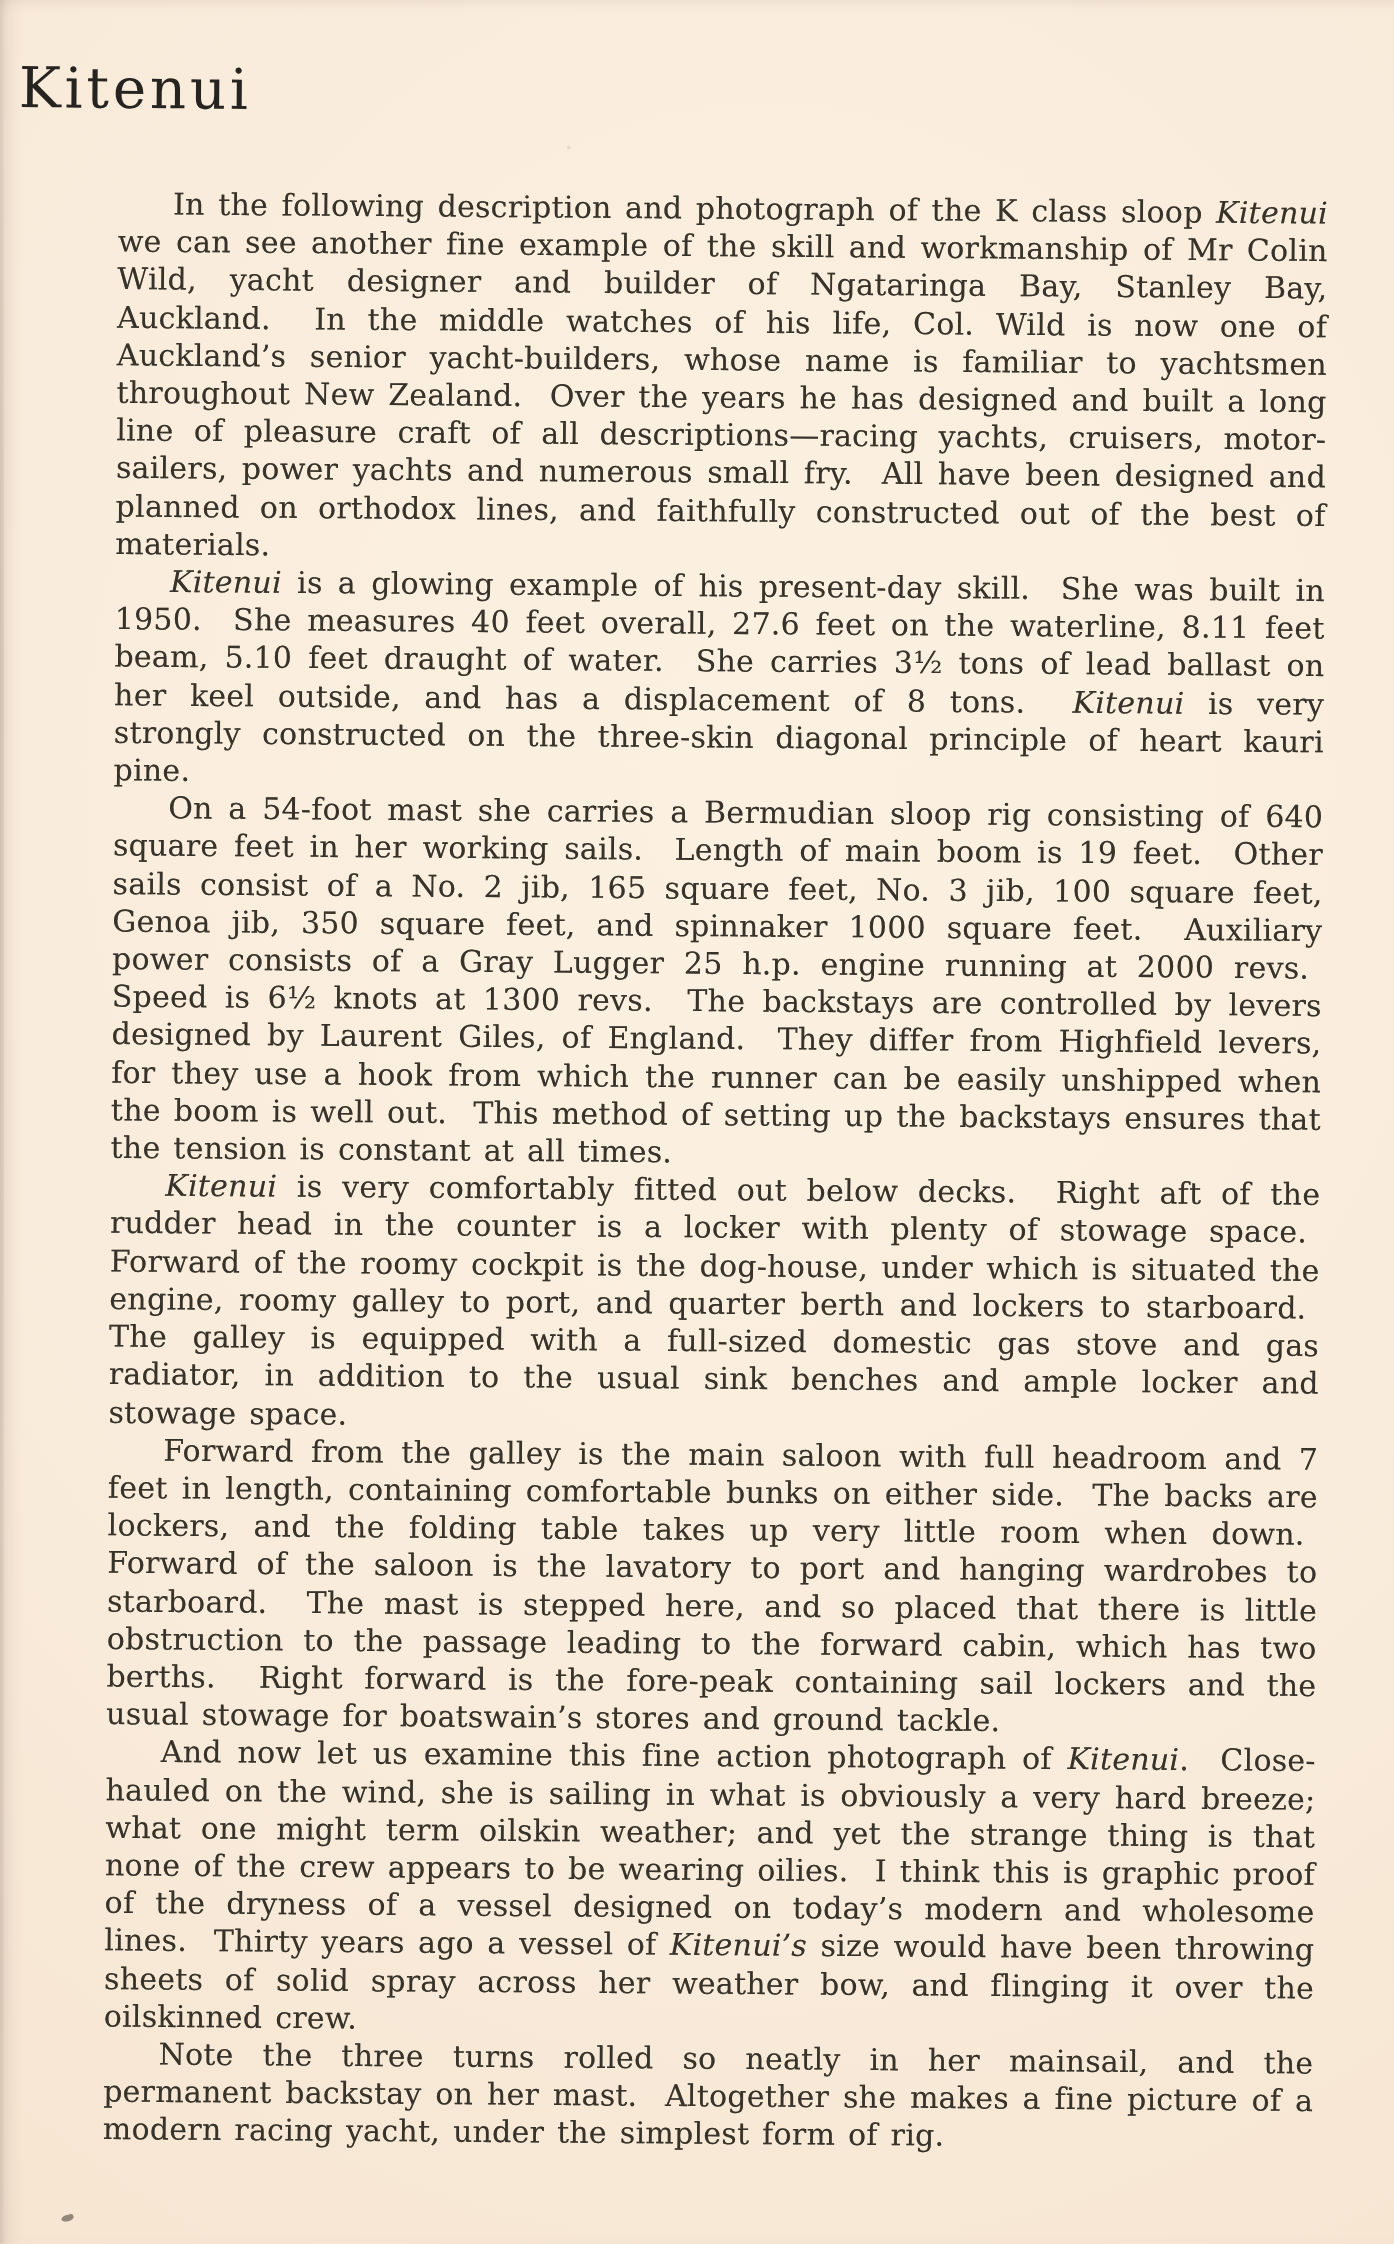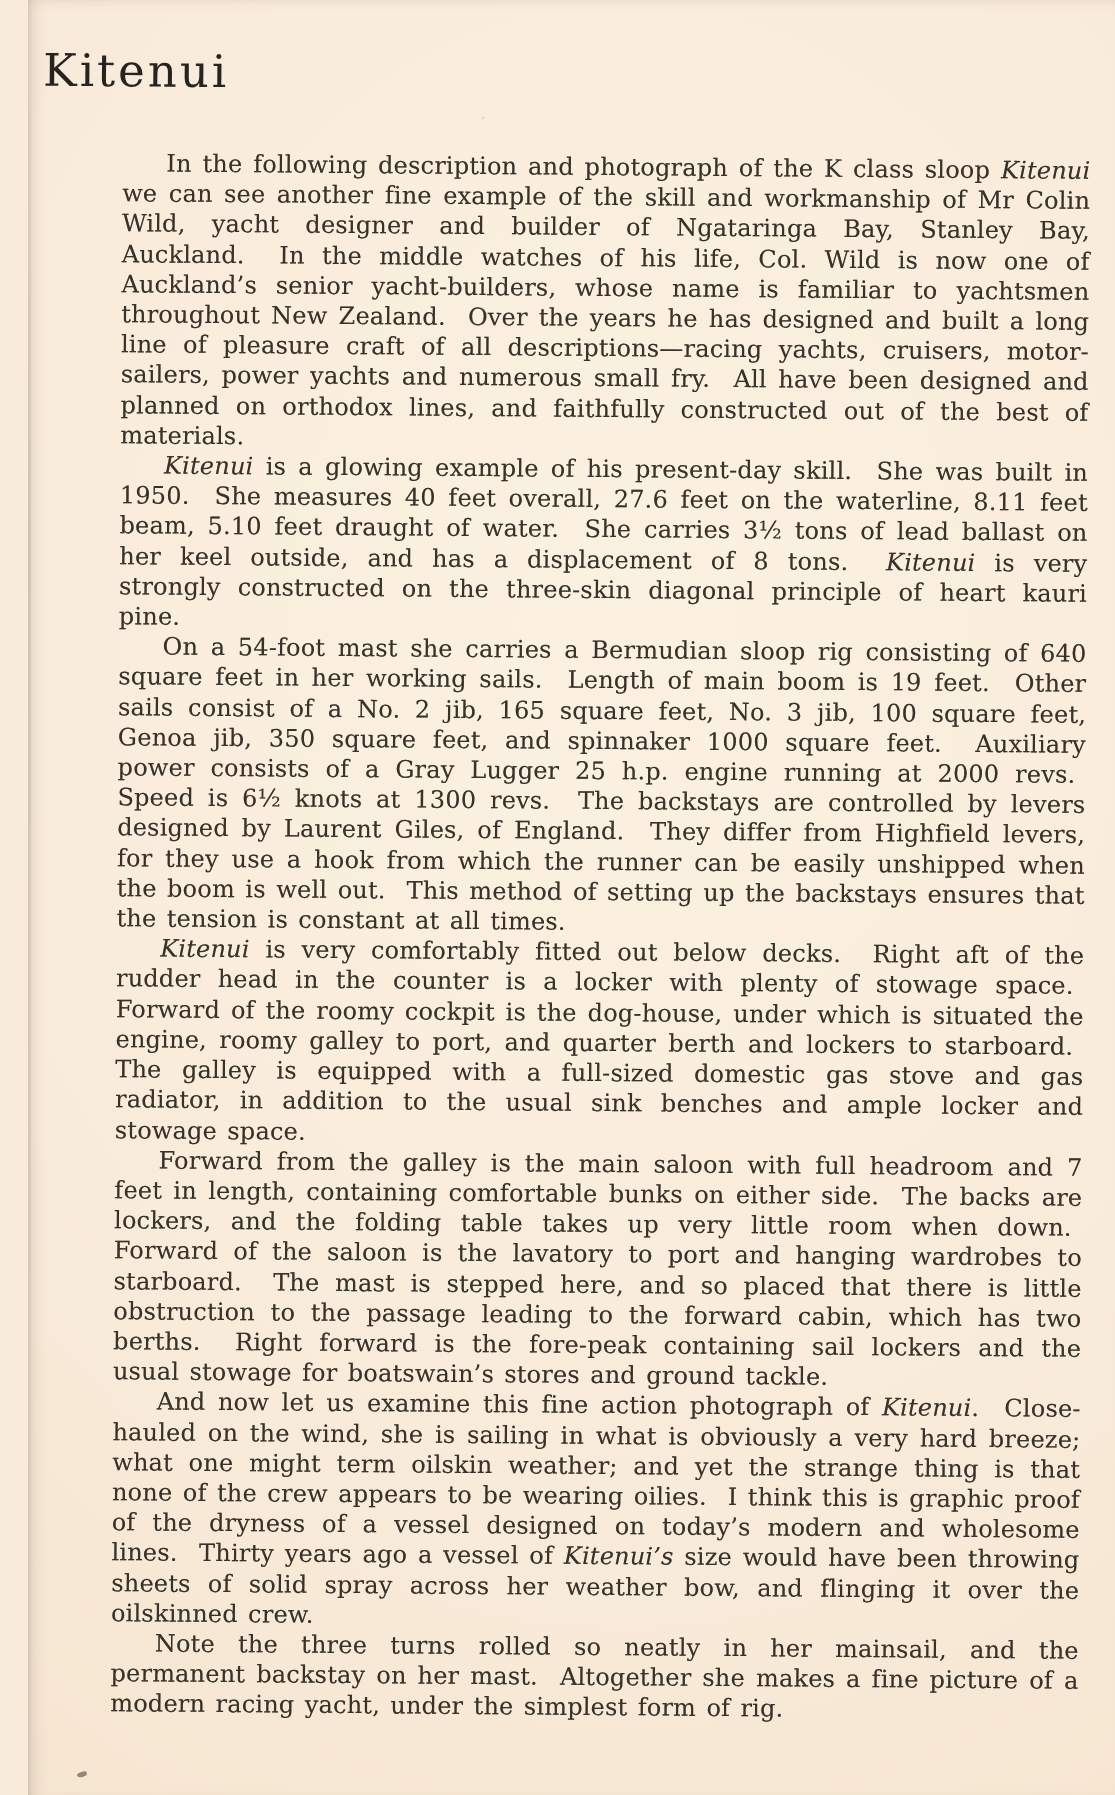--- a/index.html
+++ b/index.html
@@ -14,21 +14,20 @@
   .sheet {
     position: absolute;
     inset: 0;
     background:
       radial-gradient(circle 3px at 455px 118px, rgba(130,118,104,.25), rgba(130,118,104,0) 70%),
       radial-gradient(circle 2px at 846px 380px, rgba(130,118,104,.18), rgba(130,118,104,0) 70%),
       radial-gradient(circle 2px at 160px 1190px, rgba(130,118,104,.15), rgba(130,118,104,0) 70%),
       radial-gradient(ellipse 120% 90% at 55% 35%, #fcf1e1 0%, #f9ebda 55%, #f4e3cd 100%);
     box-shadow: inset 14px 0 20px -16px rgba(92,70,58,0.35),
                 inset 0 10px 16px -14px rgba(92,70,58,0.18);
-    margin-left: 28px;
   }
   .content {
     position: absolute;
     left: 0;
     top: 0;
     width: 1115px;
     transform: rotate(0.45deg);
     transform-origin: 60px 90px;
   }
   .title {

